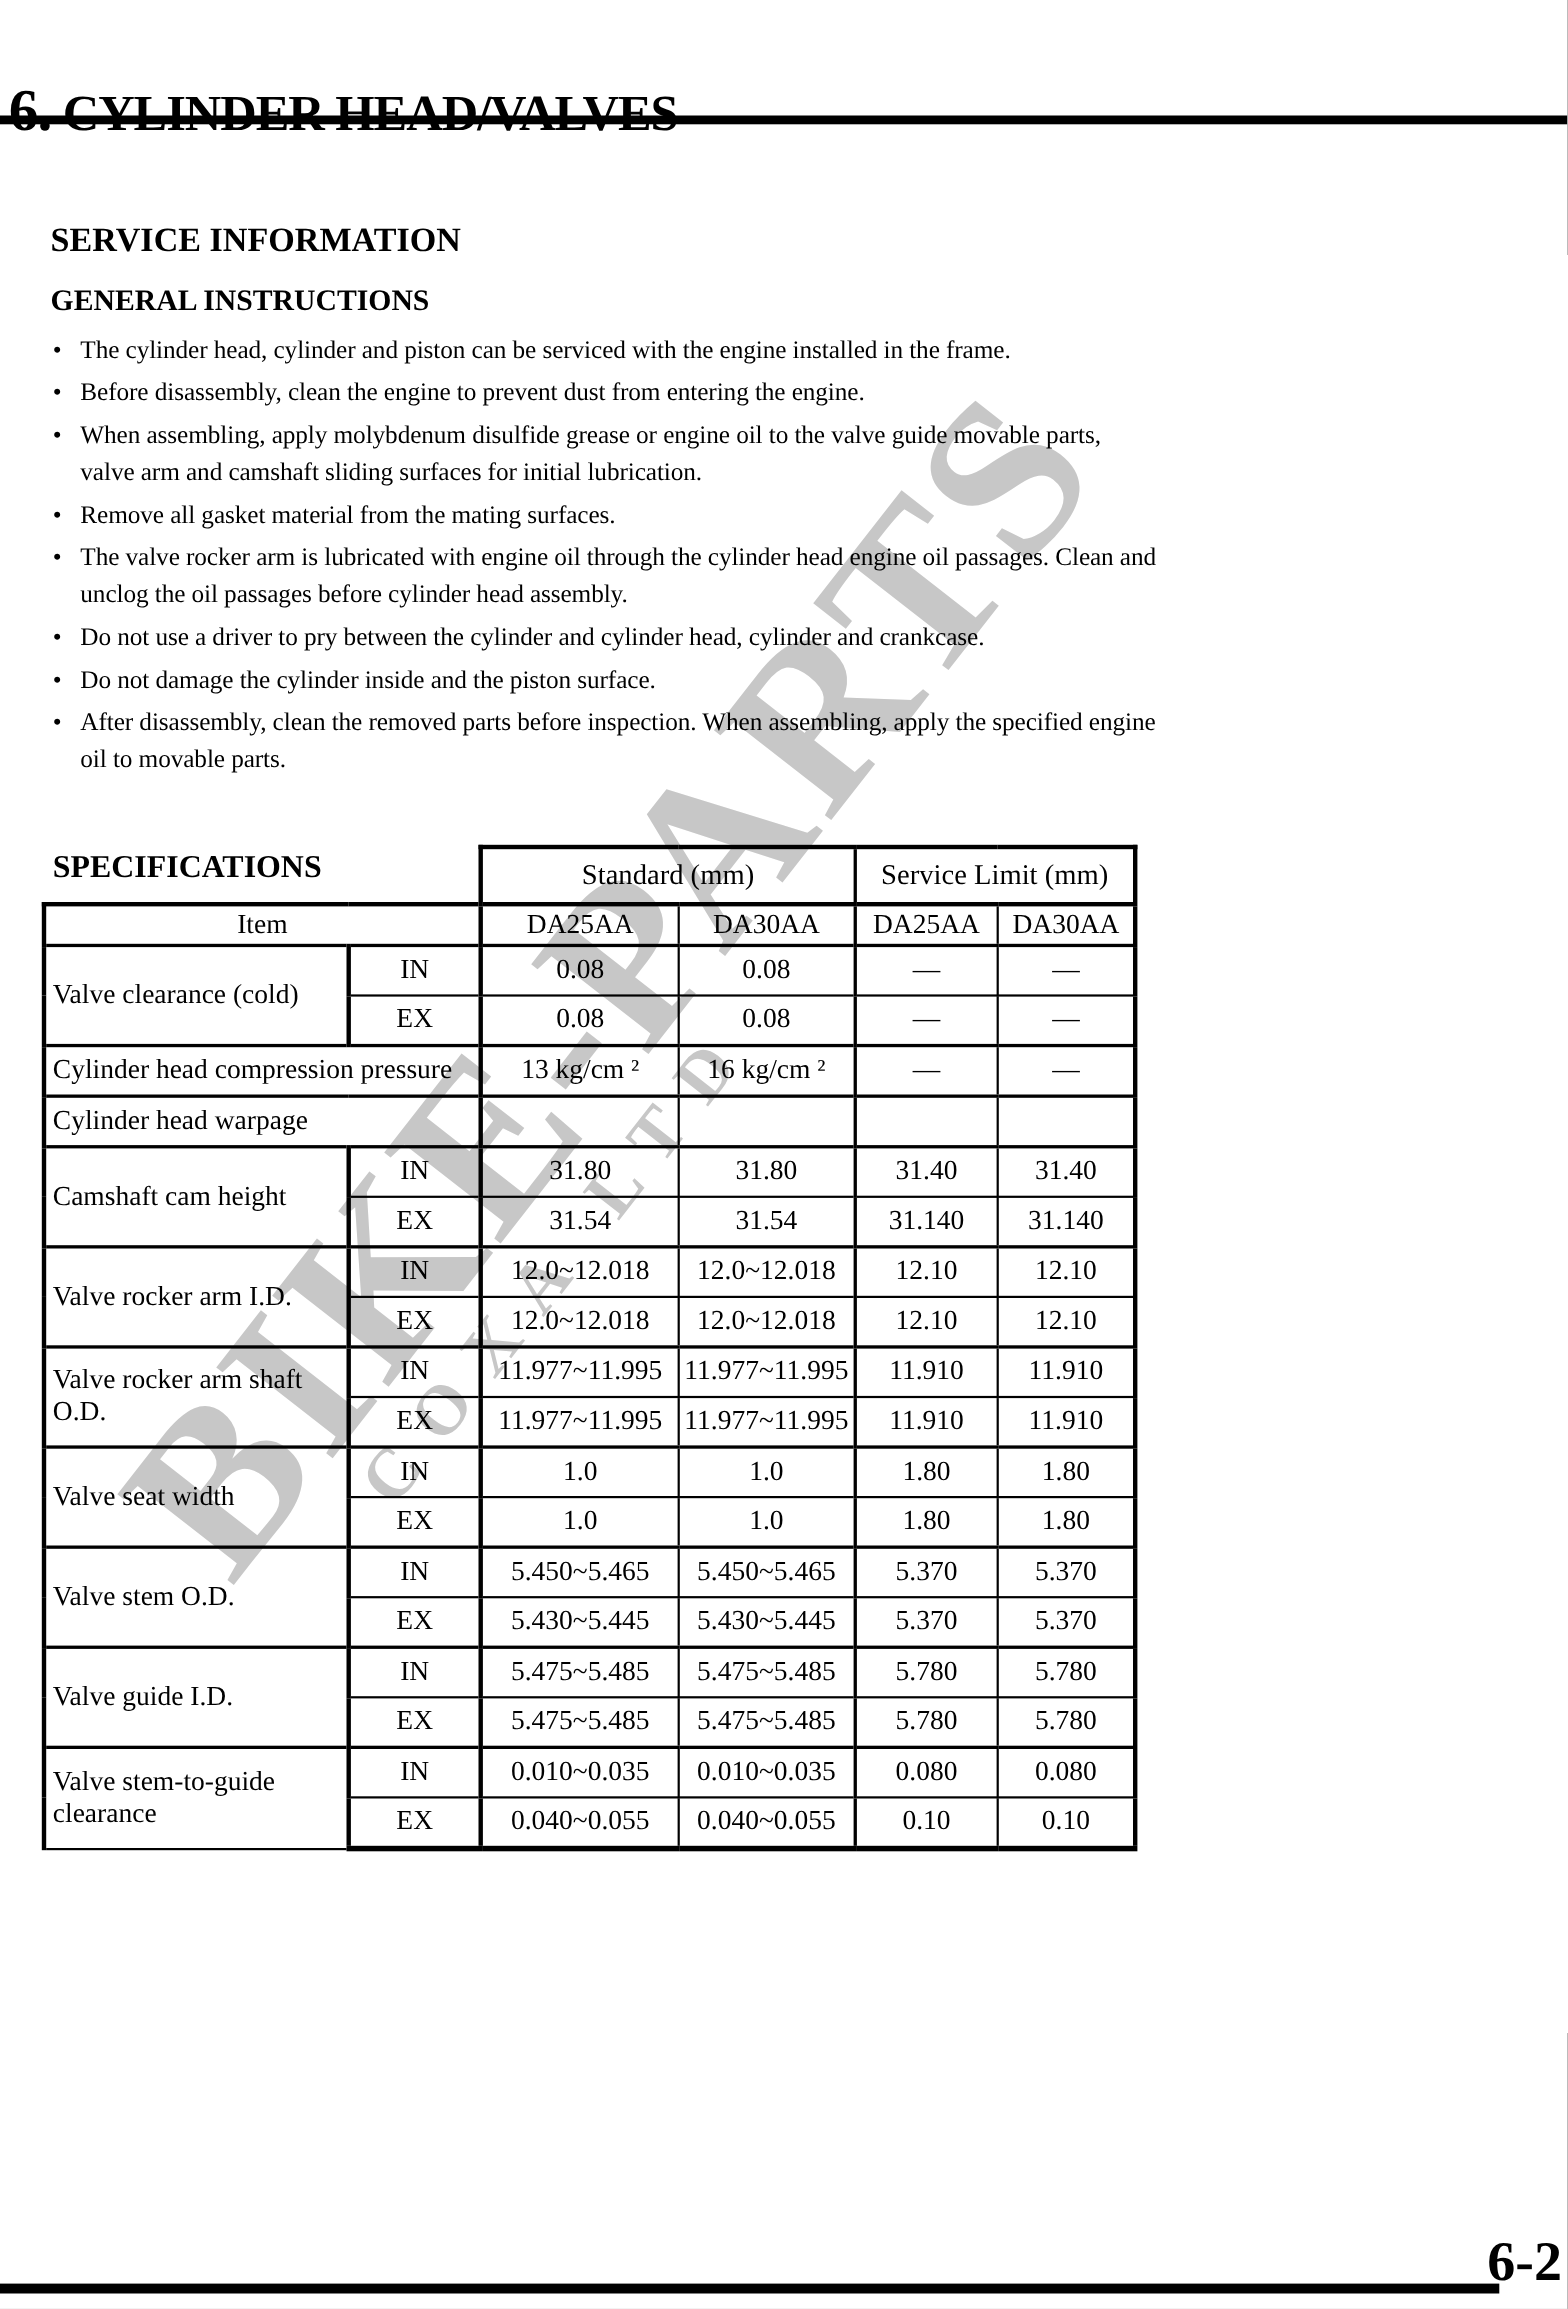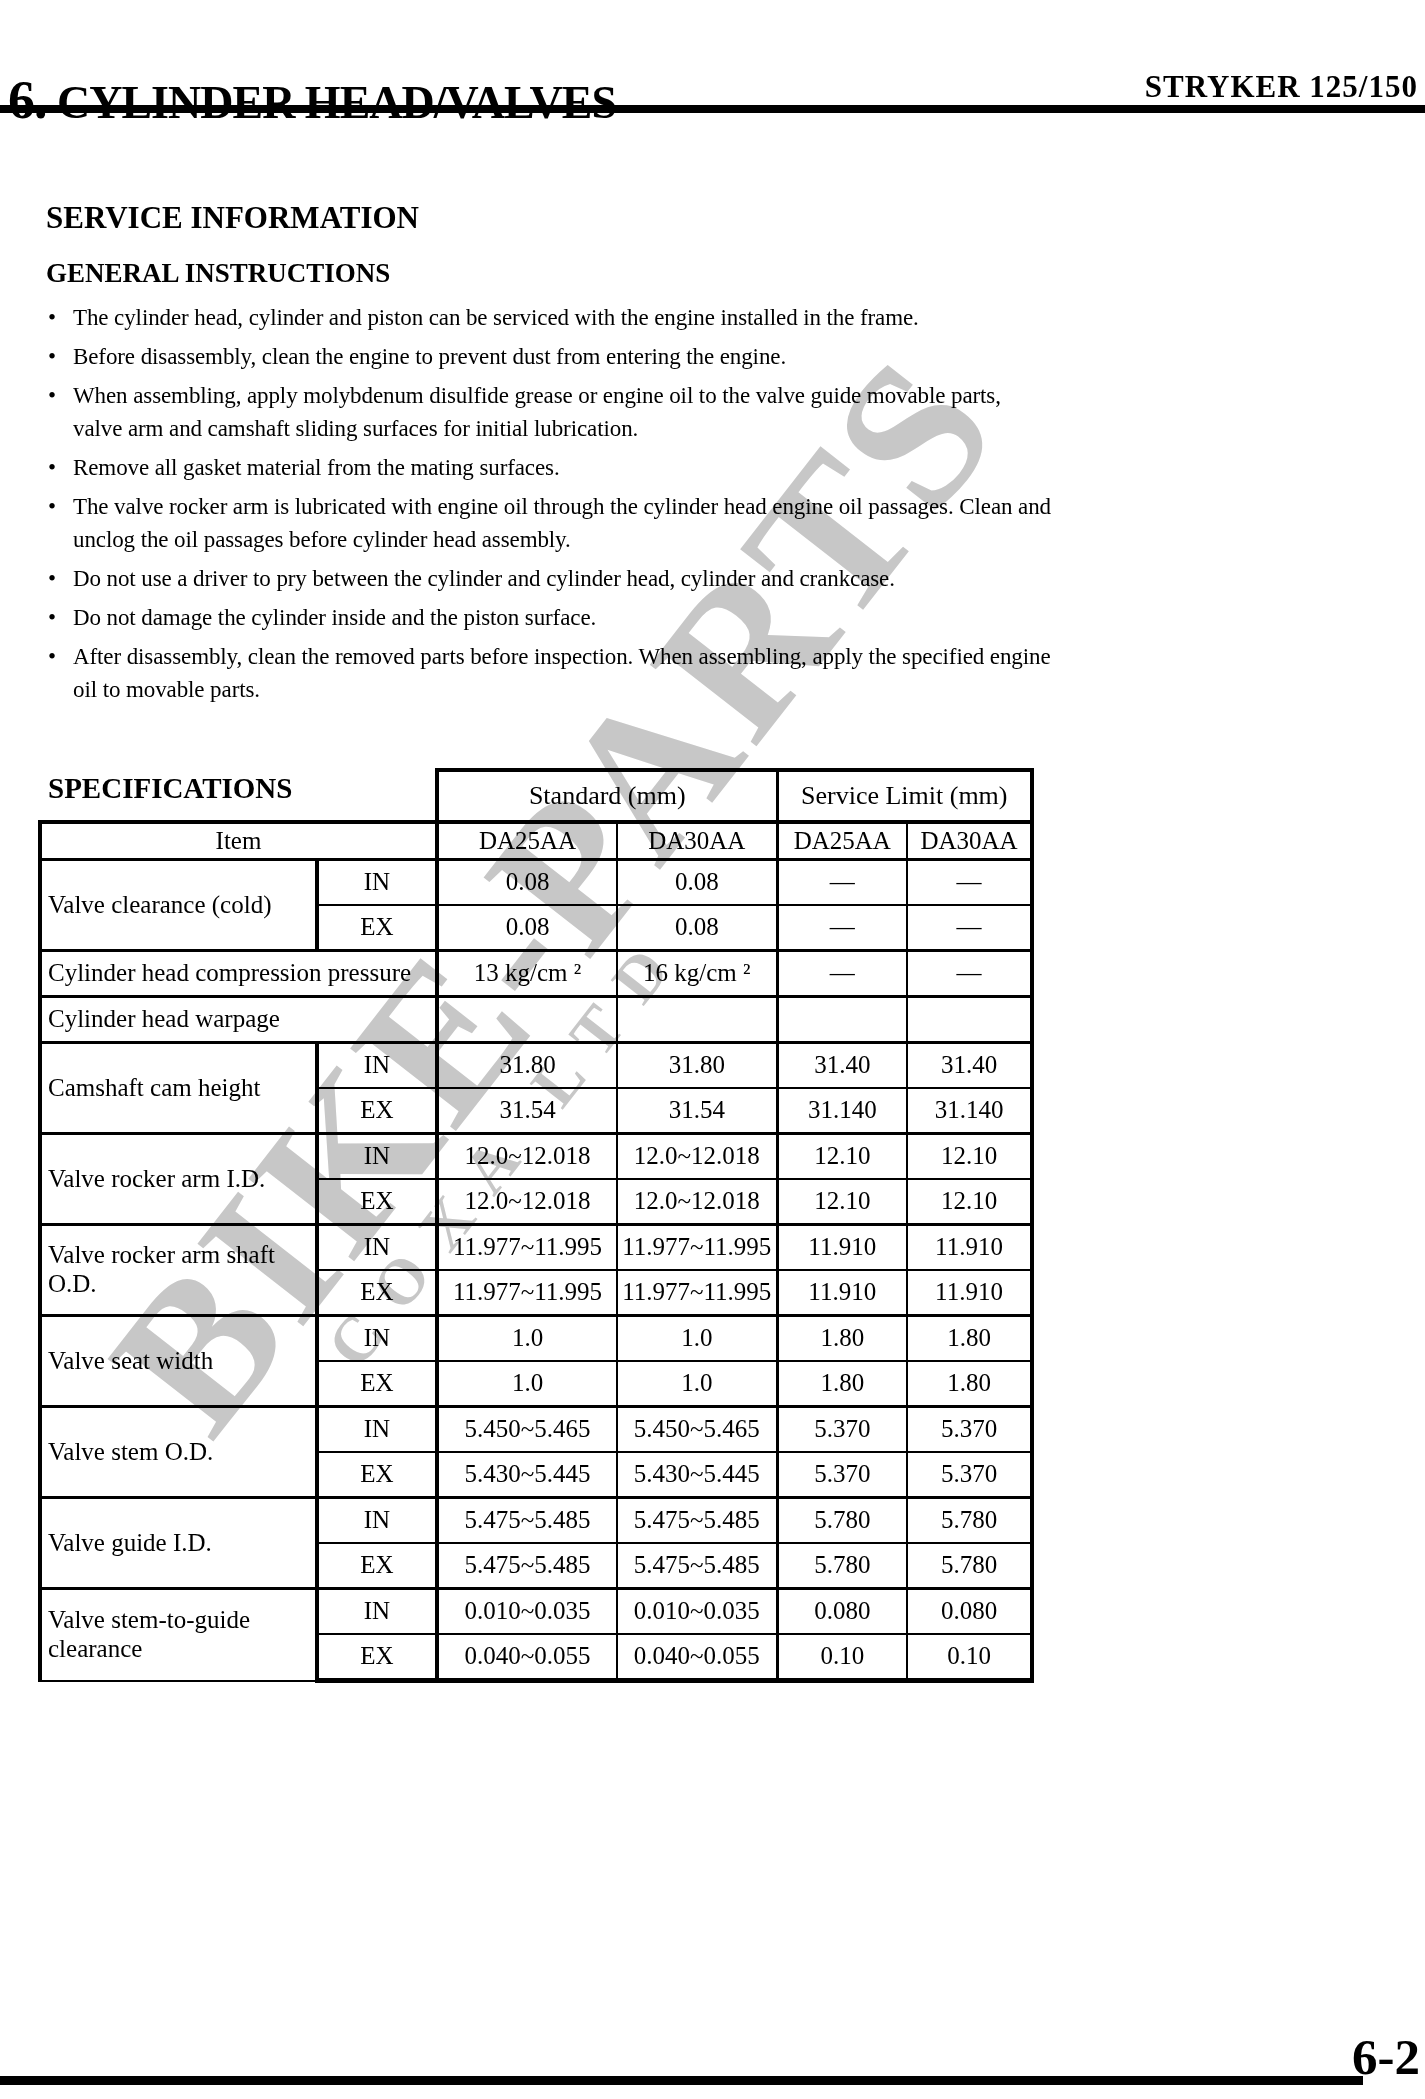--- a/index.html
+++ b/index.html
@@ -61,21 +61,20 @@
 
 <div class="page">
 
   <div class="watermark">
     <div class="wm-line1">BIKE-PARTS</div>
     <div class="wm-line2">COXA LTD</div>
   </div>
 
   <h1 class="chapter-title layer"><span class="num">6.</span>&nbsp;<span>CYLINDER HEAD/VALVES</span></h1>
 
-  <div class="model-name layer">STRYKER 125/150</div>
   <div class="header-rule layer"></div>
 
   <h2 class="si-title layer">SERVICE INFORMATION</h2>
   <h3 class="gi-title layer">GENERAL INSTRUCTIONS</h3>
   <ul class="bullets layer" id="bullets">
       <li>The cylinder head, cylinder and piston can be serviced with the engine installed in the frame.</li>
       <li>Before disassembly, clean the engine to prevent dust from entering the engine.</li>
       <li>When assembling, apply molybdenum disulfide grease or engine oil to the valve guide movable parts, valve arm and camshaft sliding surfaces for initial lubrication.</li>
       <li>Remove all gasket material from the mating surfaces.</li>
       <li>The valve rocker arm is lubricated with engine oil through the cylinder head engine oil passages. Clean and unclog the oil passages before cylinder head assembly.</li>

